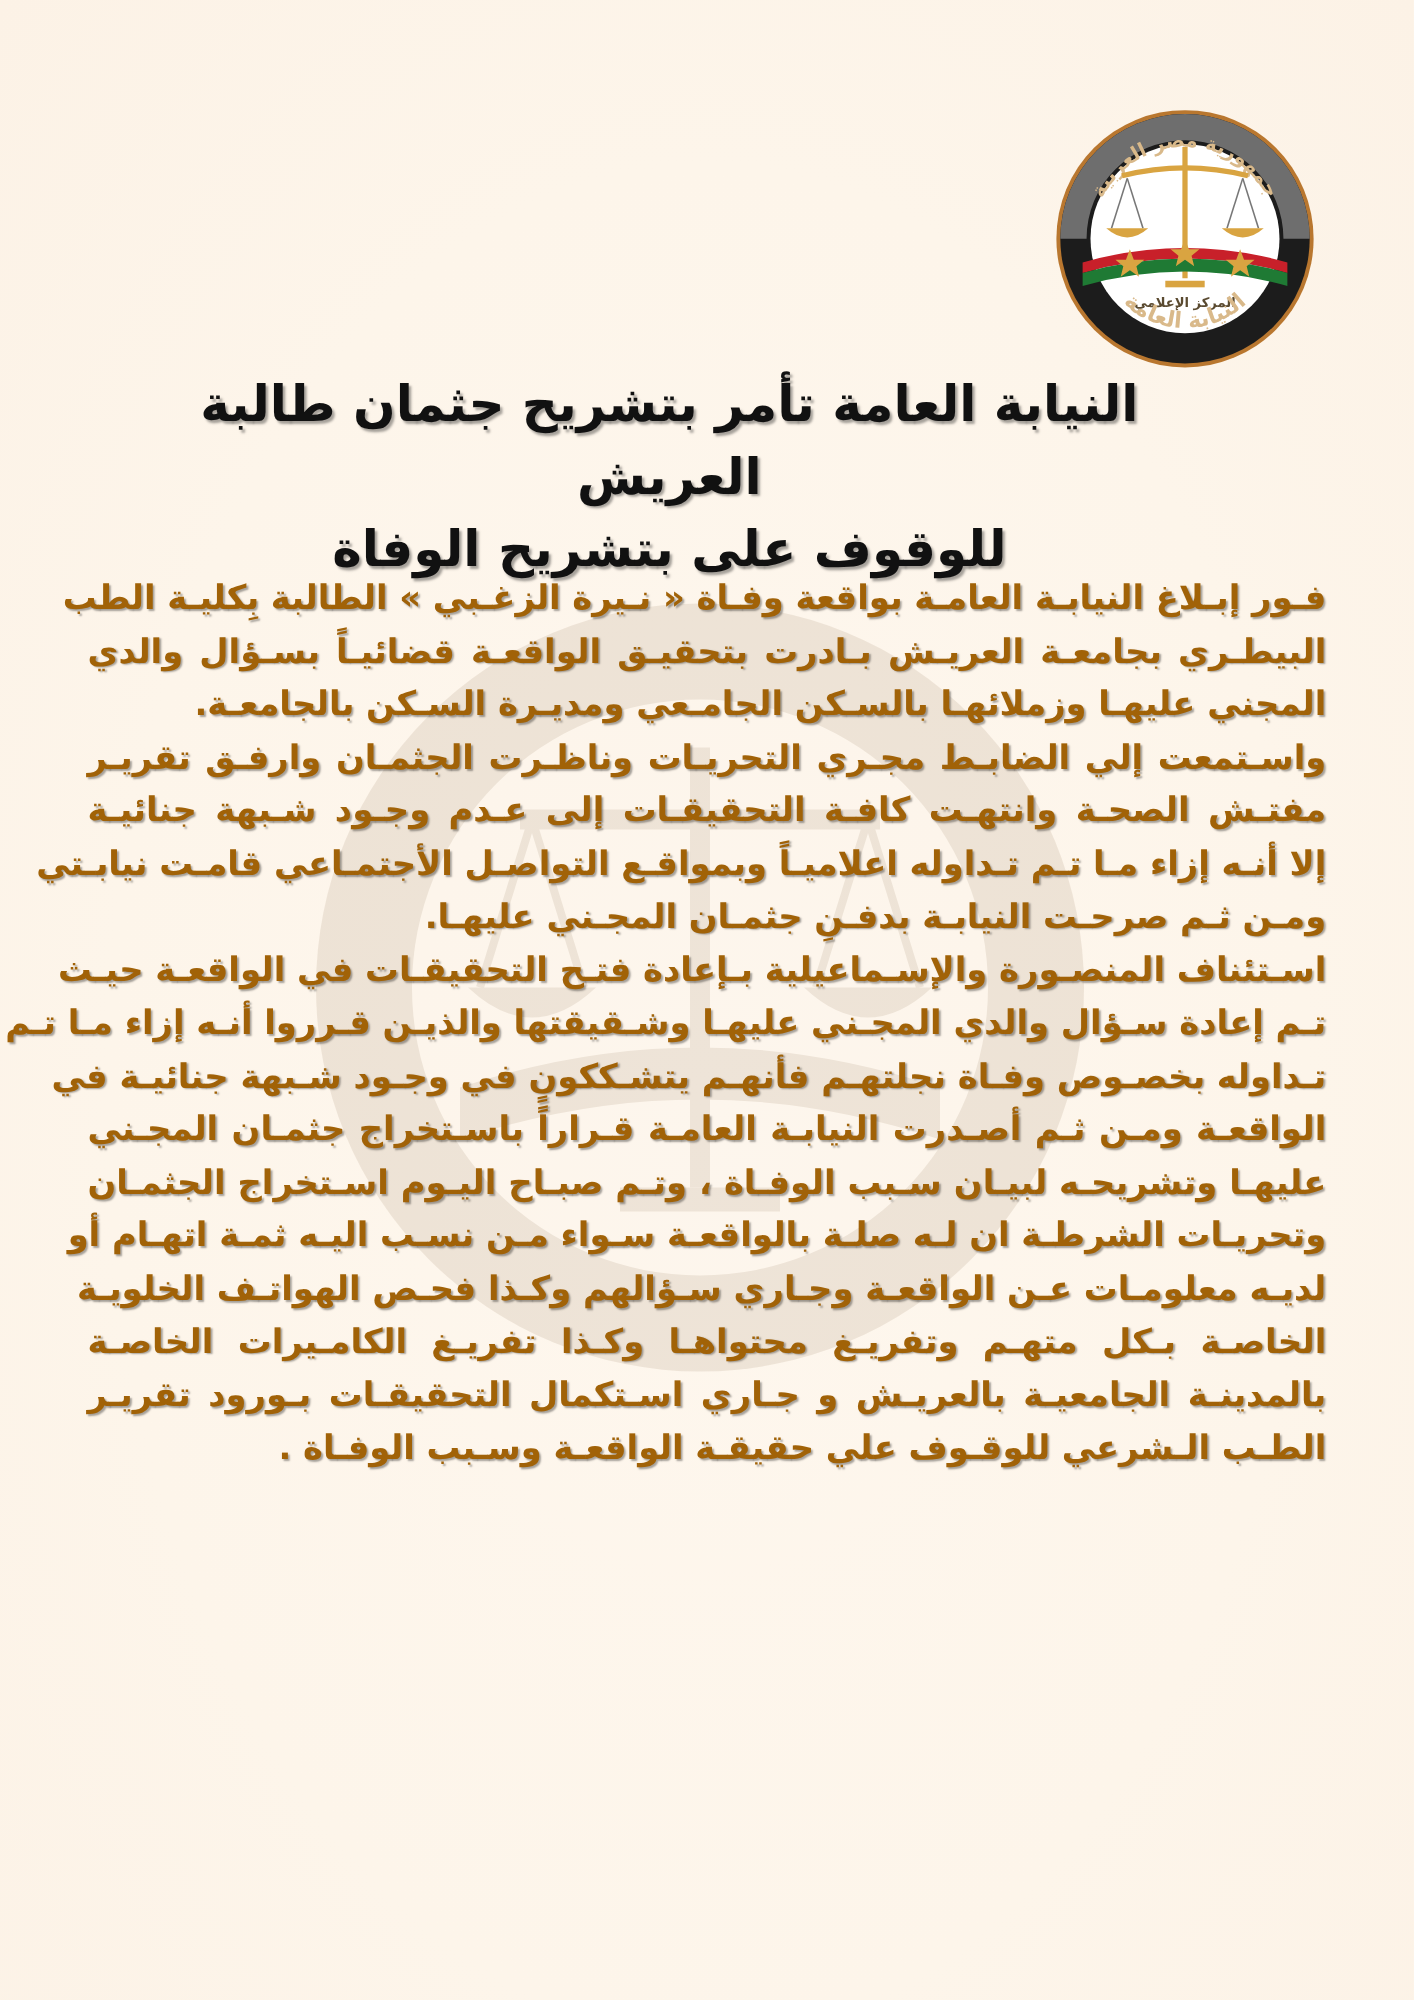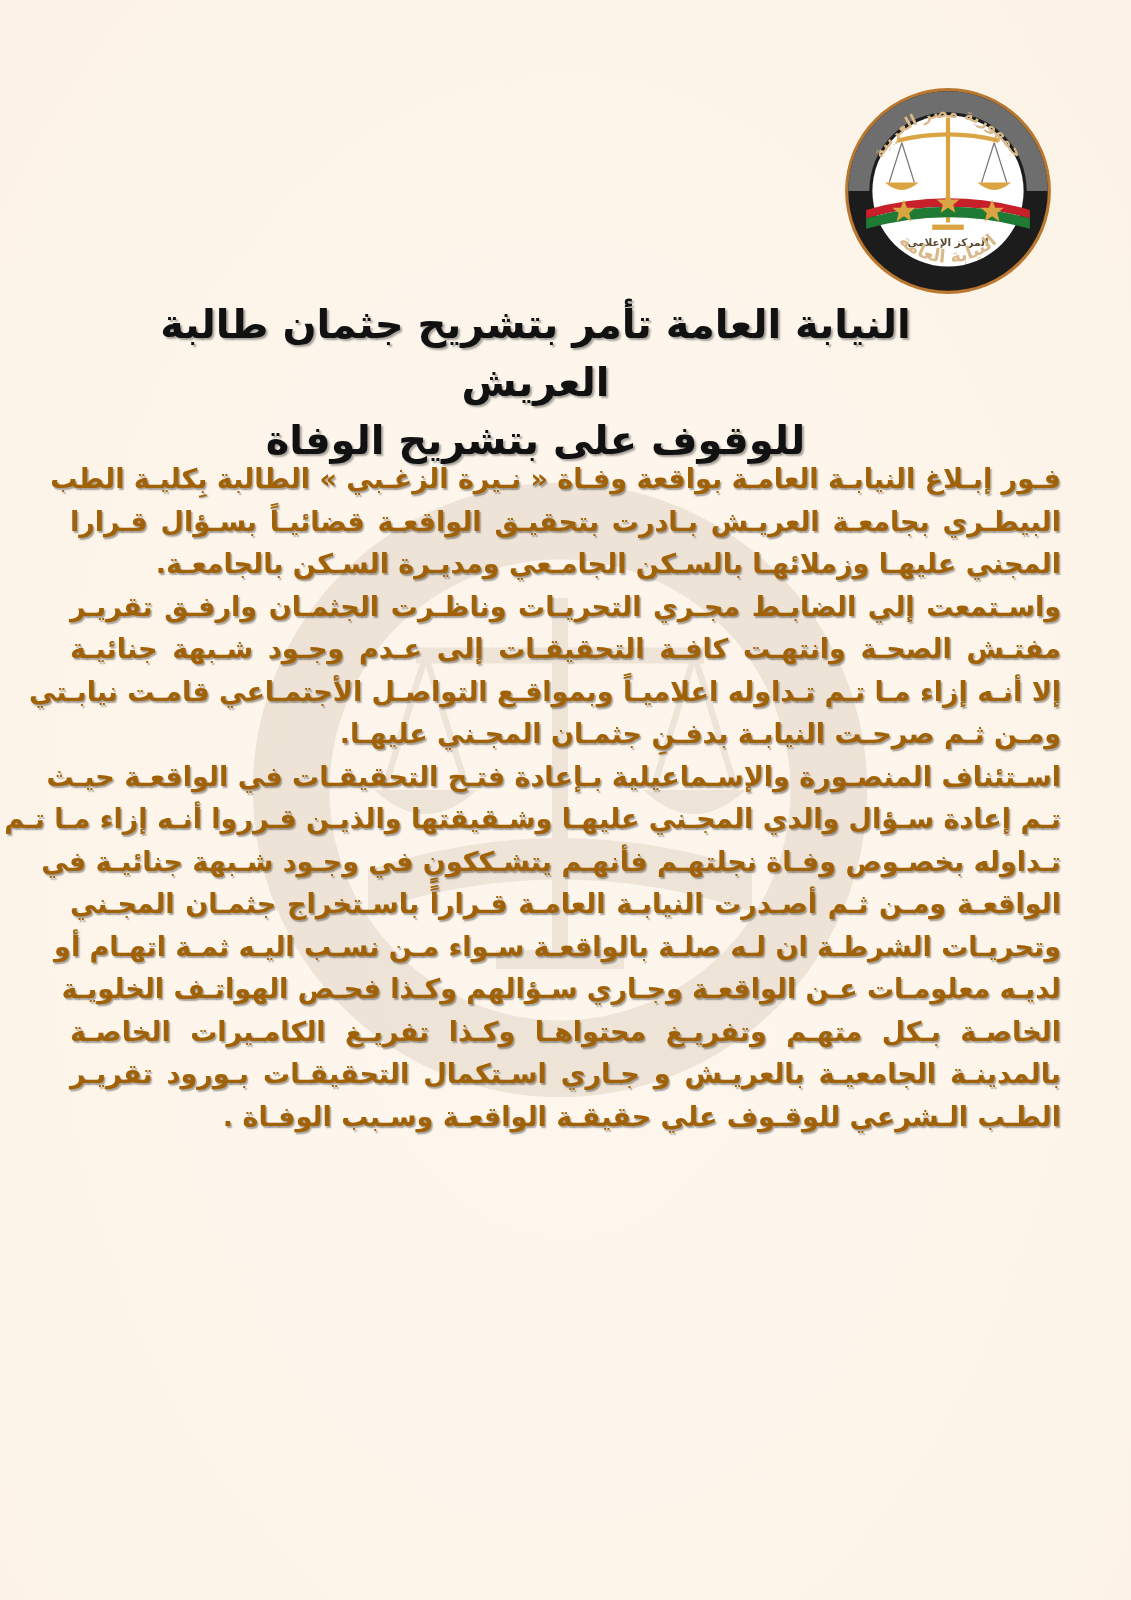--- a/index.html
+++ b/index.html
@@ -144,28 +144,29 @@
   </svg>
 </div>
 
 <div class="title">
   <span class="title-line">النيابة العامة تأمر بتشريح جثمان طالبة العريش</span>
   <span class="title-line">للوقوف على بتشريح الوفاة</span>
 </div>
 
 <div class="body-text">
   <span class="body-line">فـور إبـلاغ النيابـة العامـة بواقعة وفـاة « نـيرة الزغـبي » الطالبة بِكليـة الطب</span>
-  <span class="body-line">البيطـري بجامعـة العريـش بـادرت بتحقيـق الواقعـة قضائيـاً بسـؤال قـرارا</span>
+  <span class="body-line">البيطـري بجامعـة العريـش بـادرت بتحقيـق الواقعـة قضائيـاً بسـؤال والدي</span>
   <span class="body-line last">المجني عليهـا وزملائهـا بالسـكن الجامـعي ومديـرة السـكن بالجامعـة.</span>
   <span class="body-line">واسـتمعت إلي الضابـط مجـري التحريـات وناظـرت الجثمـان وارفـق تقريـر</span>
   <span class="body-line">مفتـش الصحـة وانتهـت كافـة التحقيقـات إلى عـدم وجـود شـبهة جنائيـة</span>
   <span class="body-line">إلا أنـه إزاء مـا تـم تـداوله اعلاميـاً وبمواقـع التواصـل الأجتمـاعي قامـت نيابـتي</span>
   <span class="body-line last">ومـن ثـم صرحـت النيابـة بدفـنِ جثمـان المجـني عليهـا.</span>
   <span class="body-line">اسـتئناف المنصـورة والإسـماعيلية بـإعادة فتـح التحقيقـات في الواقعـة حيـث</span>
   <span class="body-line">تـم إعادة سـؤال والدي المجـني عليهـا وشـقيقتها والذيـن قـرروا أنـه إزاء مـا تـم</span>
   <span class="body-line">تـداوله بخصـوص وفـاة نجلتهـم فأنهـم يتشـككونٍ في وجـود شـبهة جنائيـة في</span>
   <span class="body-line">الواقعـة ومـن ثـم أصـدرت النيابـة العامـة قـراراً باسـتخراج جثمـان المجـني</span>
+  <span class="body-line">عليهـا وتشريحـه لبيـان سـبب الوفـاة ، وتـم صبـاح اليـوم اسـتخراج الجثمـان</span>
   <span class="body-line">وتحريـات الشرطـة ان لـه صلـة بالواقعـة سـواء مـن نسـب اليـه ثمـة اتهـام أو</span>
   <span class="body-line">لديـه معلومـات عـن الواقعـة وجـاري سـؤالهم وكـذا فحـص الهواتـف الخلويـة</span>
   <span class="body-line">الخاصـة بـكل متهـم وتفريـغ محتواهـا وكـذا تفريـغ الكامـيرات الخاصـة</span>
   <span class="body-line">بالمدينـة الجامعيـة بالعريـش و جـاري اسـتكمال التحقيقـات بـورود تقريـر</span>
   <span class="body-line last">الطـب الـشرعي للوقـوف علي حقيقـة الواقعـة وسـبب الوفـاة .</span>
 </div>
 
 </body></html>

